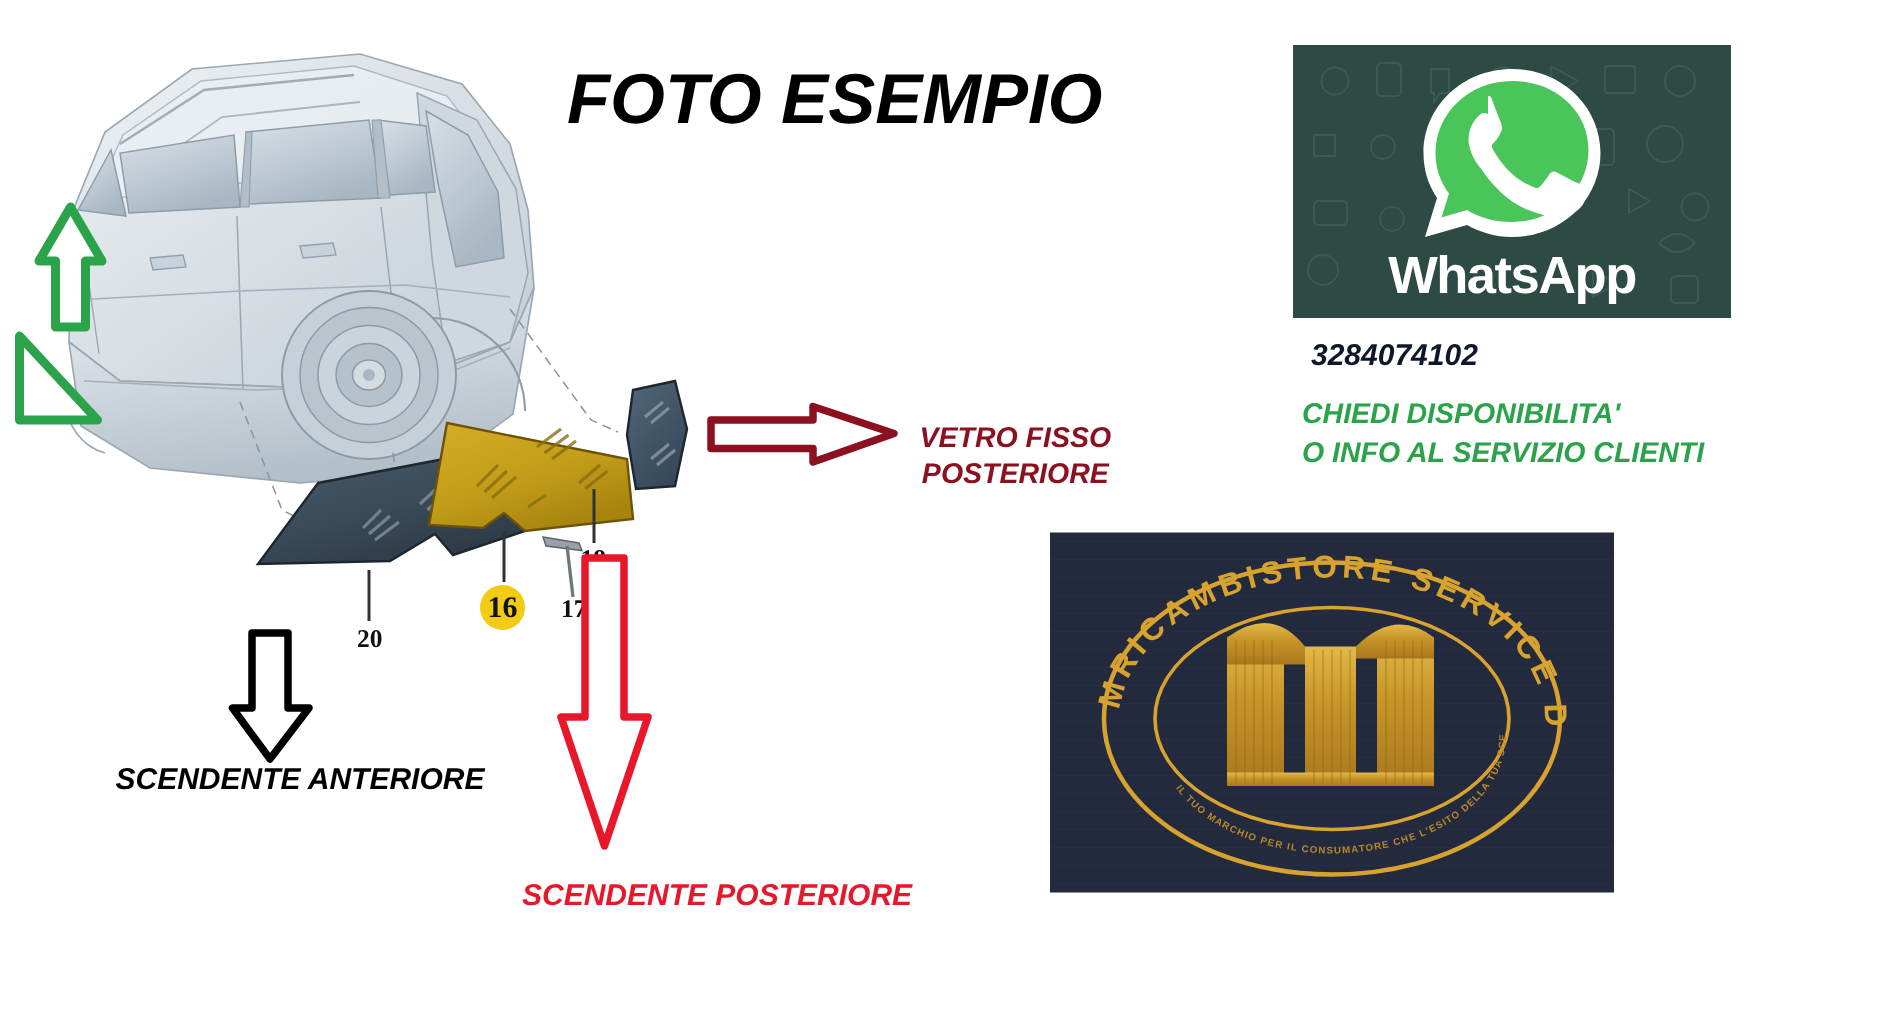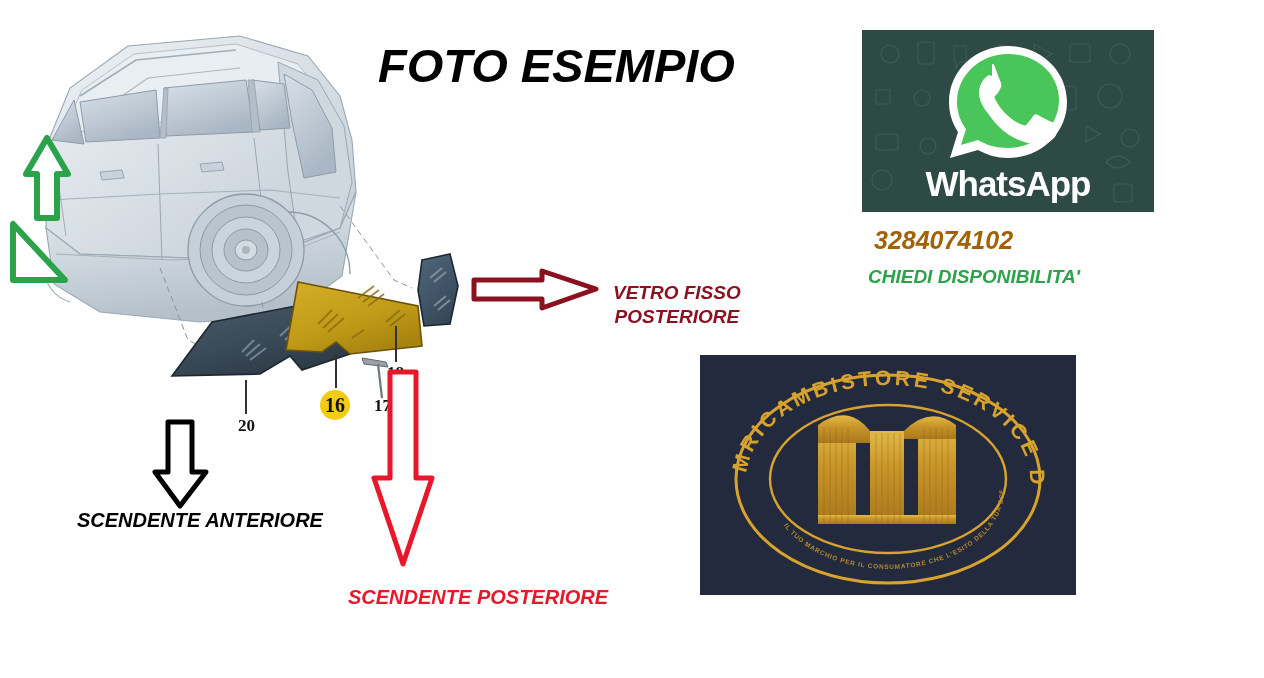--- a/index.html
+++ b/index.html
@@ -119,22 +119,22 @@
     bottom: 8px;
     text-align: center;
     color: #ffffff;
     font-size: 35px;
     font-weight: bold;
     letter-spacing: -1px;
   }
 
   .wa-phone {
     left: 874px; top: 226px;
-    color: #a16207;
-    font-size: 25px;
+    color: #0f172a;
+    font-size: 20px;
     font-weight: bold;
     font-style: italic;
     white-space: nowrap;
   }
   .wa-info {
     left: 868px; top: 264px;
     color: #2aa34a;
     font-size: 19px;
     font-weight: bold;
     font-style: italic;
@@ -386,20 +386,21 @@
                c 1 -1 1 -2 2 -4 c 1 -1 0 -3 0 -4 c 0 -1 -5 -12 -6 -16 c -1 -3 -2 -3 -3 -3 Z" fill="#ffffff"></path>
     </svg>
 
     <div class="wa-name">WhatsApp</div>
   </div>
 
   <div class="abs wa-phone">3284074102</div>
 
   <div class="abs wa-info">
     <div>CHIEDI DISPONIBILITA'</div>
+    <div>O INFO AL SERVIZIO CLIENTI</div>
   </div>
 
   <div class="abs logo-box">
     <svg class="logo-fabric" width="376" height="240" viewBox="0 0 376 240">
       <g stroke="#39405a" stroke-width="0.8" opacity="0.6">
         <path d="M0 6 H376 M0 18 H376 M0 30 H376 M0 42 H376 M0 54 H376 M0 66 H376
                  M0 78 H376 M0 90 H376 M0 102 H376 M0 114 H376 M0 126 H376 M0 138 H376
                  M0 150 H376 M0 162 H376 M0 174 H376 M0 186 H376 M0 198 H376 M0 210 H376
                  M0 222 H376 M0 234 H376"></path>
       </g>

